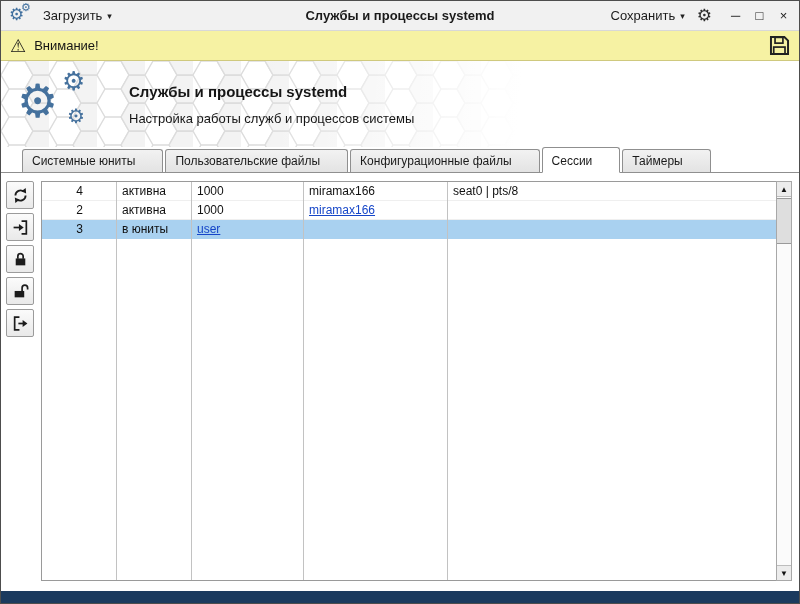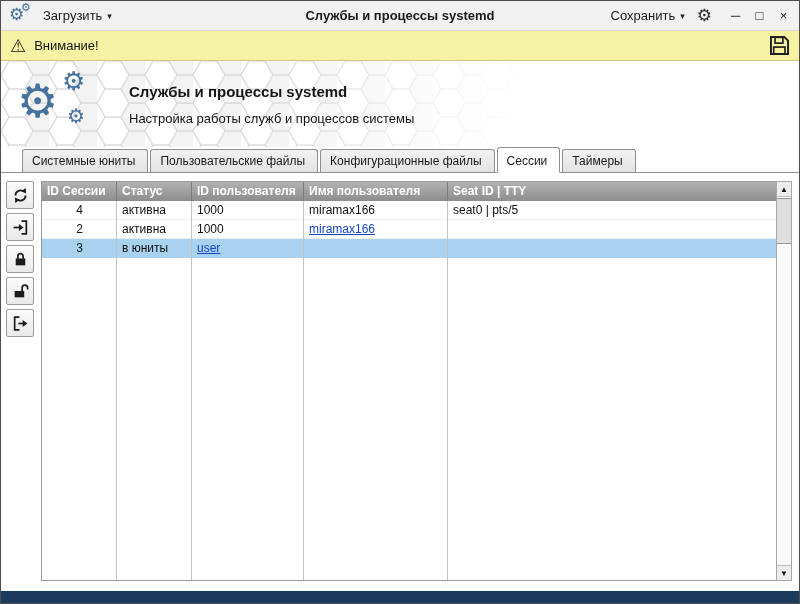--- a/index.html
+++ b/index.html
@@ -69,21 +69,21 @@
   
   .tabbar {
     height: 26px; flex: none;
     display: flex; align-items: flex-end;
     padding-left: 21px;
     border-bottom: 1px solid #8f8f8f;
     background: #fff;
   }
   .tab {
     font-size: 12px; color: #1a1a1a;
-    padding: 4px 12px 4px 9px;
+    padding: 4px 27px 4px 9px;
     border: 1px solid #8f8f8f; border-bottom: none;
     border-radius: 3px 3px 0 0;
     background: linear-gradient(#f2f2f2, #e3e3e3);
     margin-right: 2px;
     cursor: pointer;
     white-space: nowrap;
   }
   .tab.active {
     background: #fff;
     padding-top: 6px;
@@ -262,38 +262,31 @@
             <svg viewBox="0 0 16 16" width="17" height="17">
               <path d="M7 2H2.5v12H7" fill="none" stroke="#1c1c1c" stroke-width="1.6"></path>
               <line x1="6" y1="8" x2="10.5" y2="8" stroke="#1c1c1c" stroke-width="1.6"></line>
               <polygon points="14.5,8 10,4.8 10,11.2" fill="#1c1c1c"></polygon>
             </svg>
           </span>
         </div>
       </div>
 
     <div class="table">
-      <div class="thead">
-          <div class="hcell c0">ID Сессии</div>
-          <div class="hcell c1">Статус</div>
-          <div class="hcell c2">ID пользователя</div>
-          <div class="hcell c3">Имя пользователя</div>
-          <div class="hcell c4">Seat ID | TTY</div>
-        </div>
       <div class="tbody">
         <div class="colline l0"></div>
         <div class="colline l1"></div>
         <div class="colline l2"></div>
         <div class="colline l3"></div>
       <div class="trow">
             <div class="tcell c0">4</div>
             <div class="tcell c1">активна</div>
             <div class="tcell c2">1000</div>
             <div class="tcell c3">miramax166</div>
-            <div class="tcell c4">seat0 | pts/5</div>
+            <div class="tcell c4">seat0 | pts/8</div>
           </div>
           <div class="trow">
             <div class="tcell c0">2</div>
             <div class="tcell c1">активна</div>
             <div class="tcell c2">1000</div>
             <div class="tcell c3">
               <a class="lnk">miramax166</a>
             </div>
           </div>
           <div class="trow selected">

